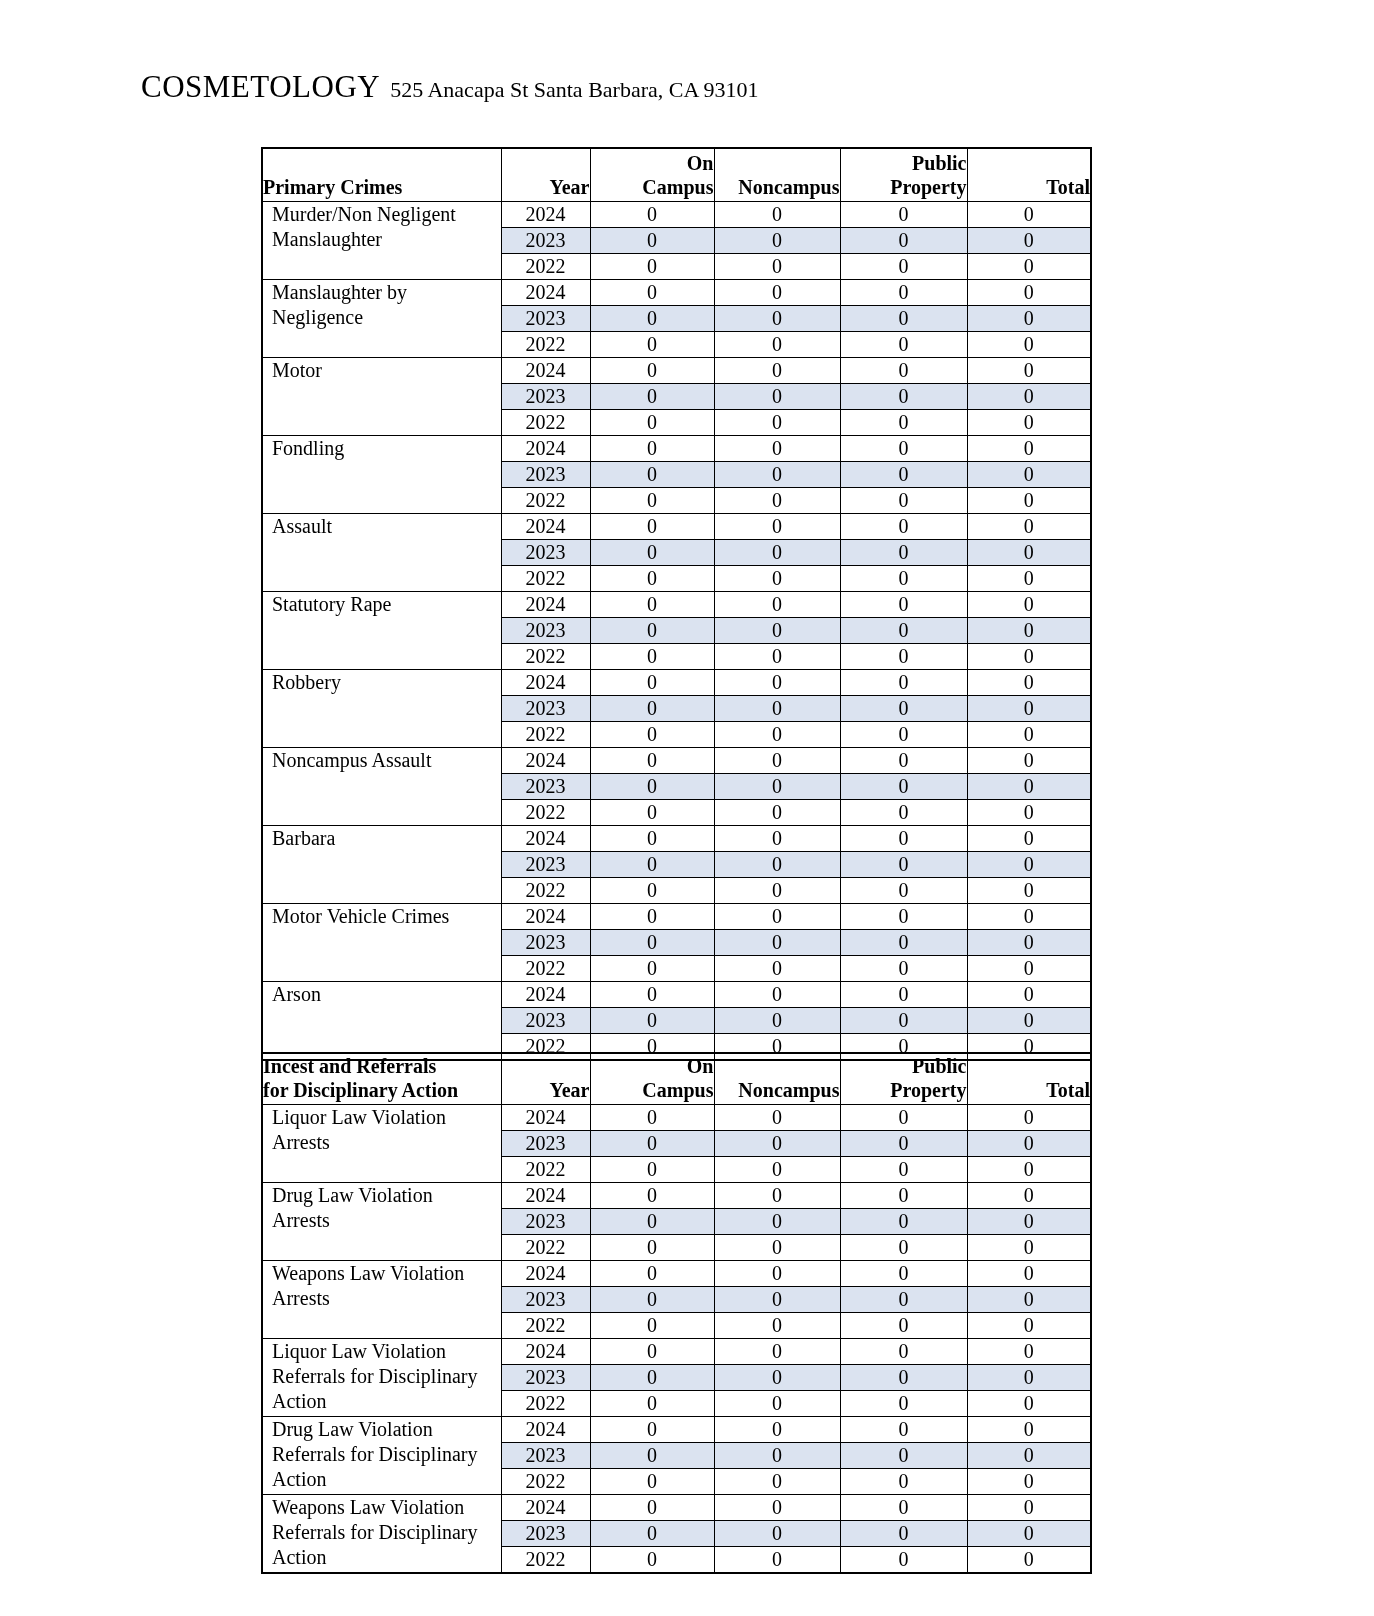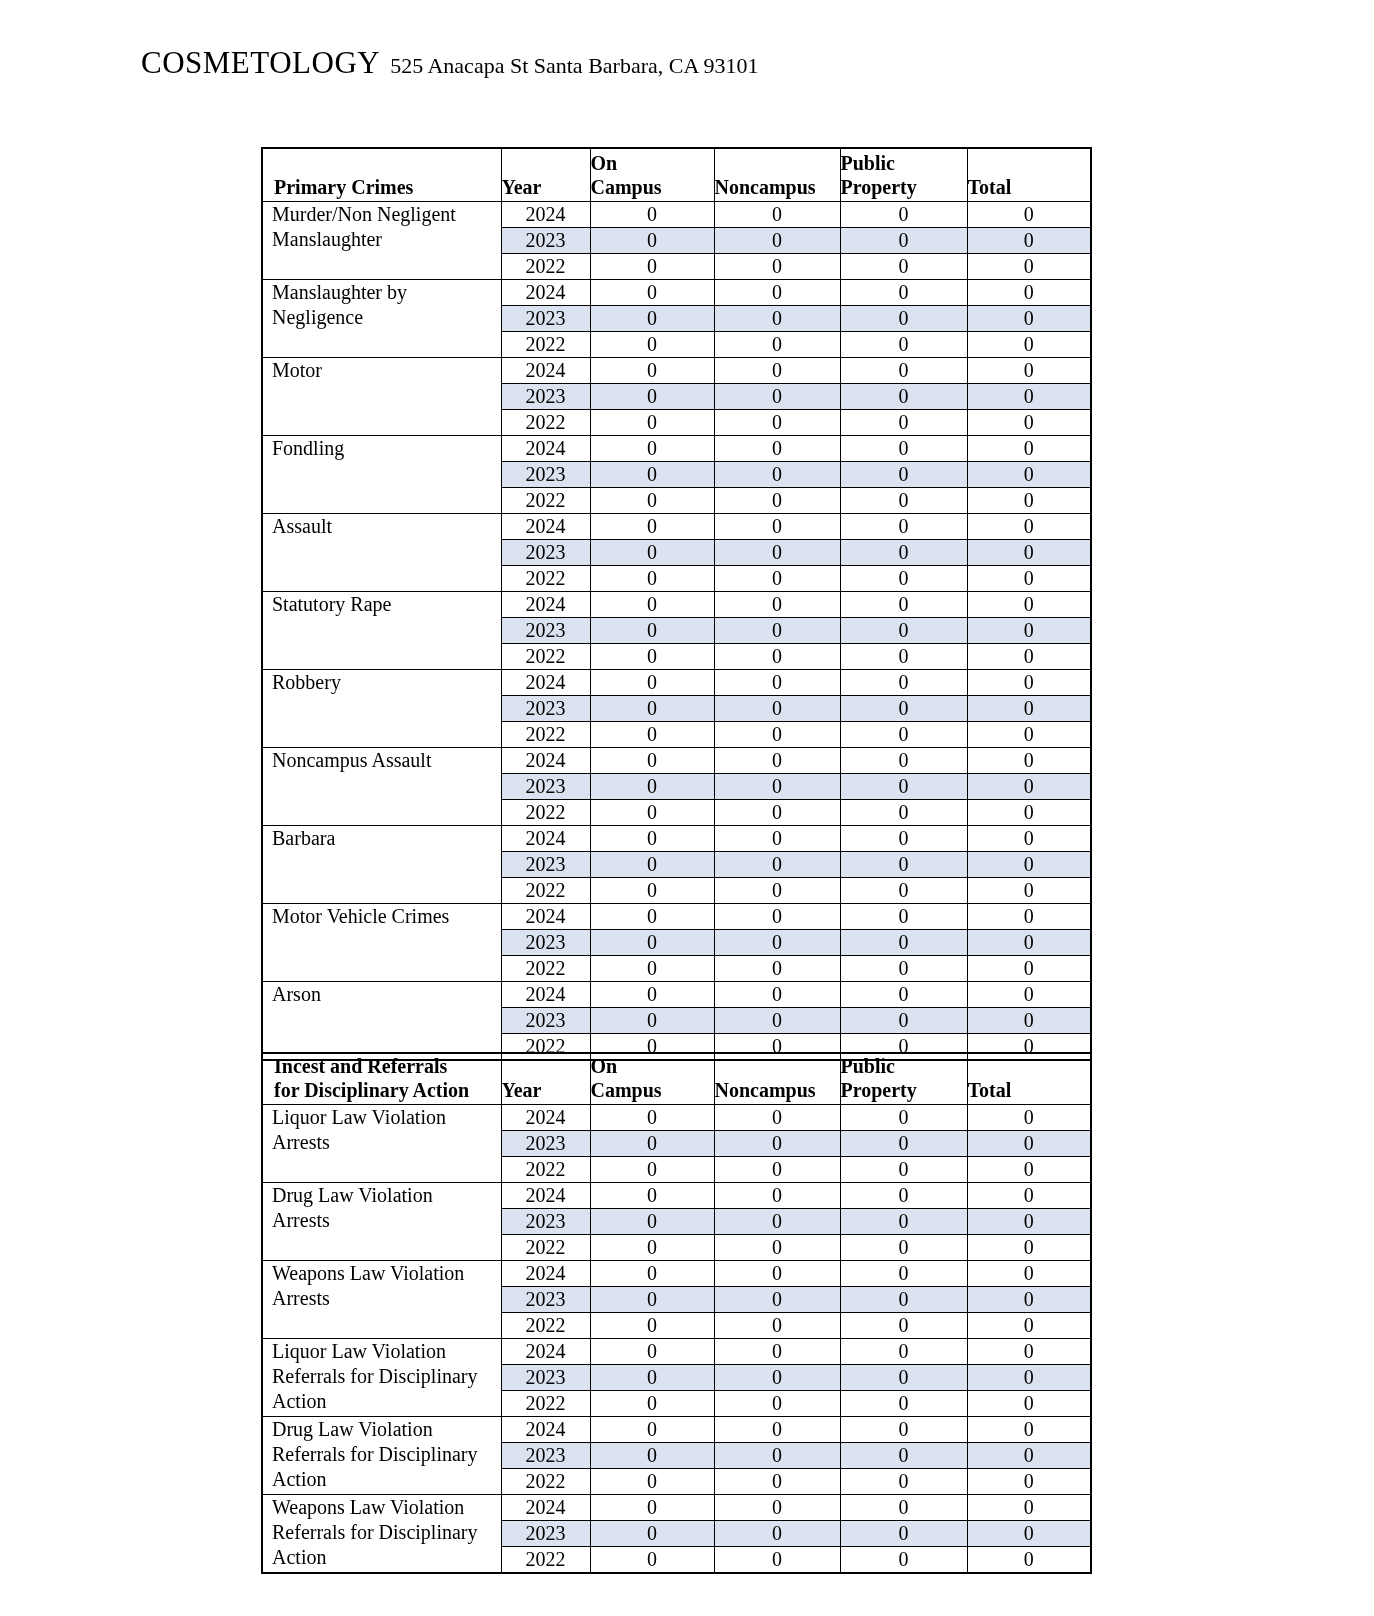--- a/index.html
+++ b/index.html
@@ -8,21 +8,21 @@
     width: 1374px;
     height: 1616px;
     background: #ffffff;
     color: #000000;
     font-family: "Liberation Serif", "DejaVu Serif", serif;
     overflow: hidden;
   }
   .doc-title {
     position: absolute;
     left: 141px;
-    top: 44px;
+    top: 68px;
     white-space: nowrap;
     line-height: 38px;
   }
   .school {
     font-size: 31px;
     letter-spacing: 0.5px;
   }
   .address {
     font-size: 22px;
     margin-left: 10px;
@@ -39,28 +39,28 @@
   .t2 { top: 1052px; }
   th, td {
     border: 1px solid #000;
     padding: 0;
     font-size: 20px;
     color: #000;
   }
   th {
     font-weight: bold;
     vertical-align: bottom;
-    text-align: left;
+    text-align: right;
     white-space: pre-line;
     line-height: 24px;
     padding-bottom: 2px;
   }
   th.cat-head {
     text-align: left;
-    padding-left: 11px;
+    padding-left: 0;
   }
   .t1 thead tr { height: 53px; }
   .t2 thead tr { height: 48px; }
   td.cat {
     vertical-align: top;
     text-align: left;
     padding-left: 9px;
     line-height: 25px;
     white-space: pre-line;
     background: #ffffff;

